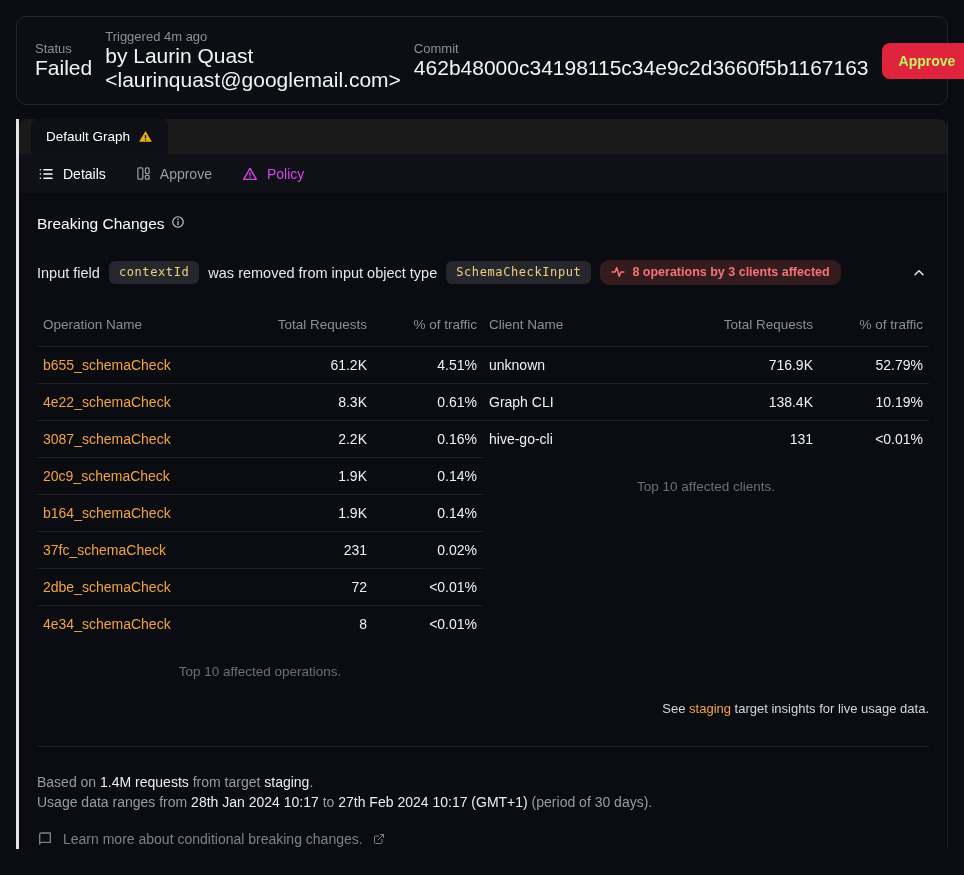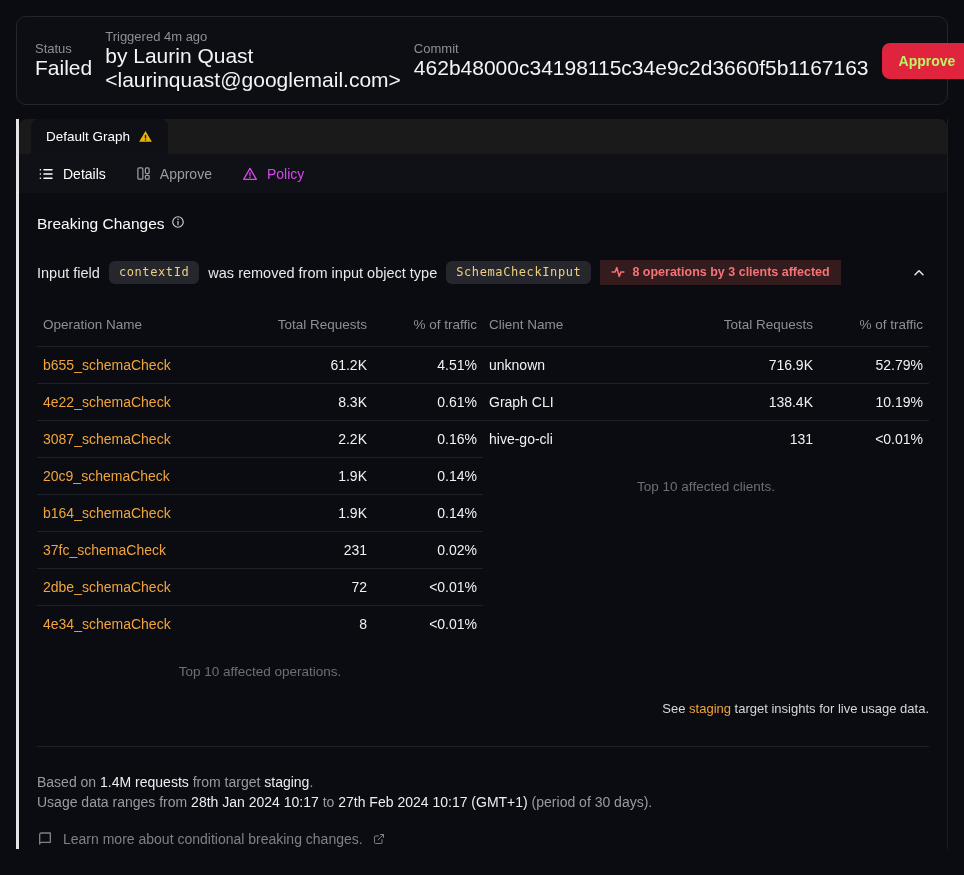--- a/index.html
+++ b/index.html
@@ -41,21 +41,21 @@
   
   .content { padding:22px 18px 0; }
   .bc-title { display:flex; gap:6px; font-size:15.5px; font-weight:400; color:#fbfbfc; }
   .change-row { margin-top:27px; display:flex; align-items:center; gap:9px; font-size:14.5px; color:#e7e8ea; }
   .chip {
     font-family:"DejaVu Sans Mono", monospace; font-size:12px; letter-spacing:0.6px;
     background:#26272c; color:#eed083; padding:4px 10px 5px; border-radius:6px; white-space:nowrap;
   }
   .usage-badge {
     display:flex; align-items:center; gap:7px; background:#341c1e; color:#f57376;
-    font-size:12.5px; font-weight:700; padding:5px 11px 6px; border-radius:0; white-space:nowrap;
+    font-size:12.5px; font-weight:700; padding:5px 11px 6px; border-radius:9px; white-space:nowrap;
   }
   .collapse-btn { margin-left:auto; background:none; border:none; padding:4px 2px; cursor:pointer; line-height:0; }
   
   .tables { display:grid; grid-template-columns:1fr 1fr; margin-top:24px; }
   .thead, .trow { display:flex; align-items:center; padding:0 6px 0 6px; }
   .thead { color:#8d8f95; font-size:13.5px; padding-top:8px; padding-bottom:14px; }
   .trow { height:37px; border-top:1px solid #1f2127; font-size:14px; color:#f0f1f2; }
   .cell-name { flex:1; text-align:left; overflow:hidden; white-space:nowrap; }
   .cell-req  { width:118px; text-align:right; }
   .cell-pct  { width:110px; text-align:right; }

